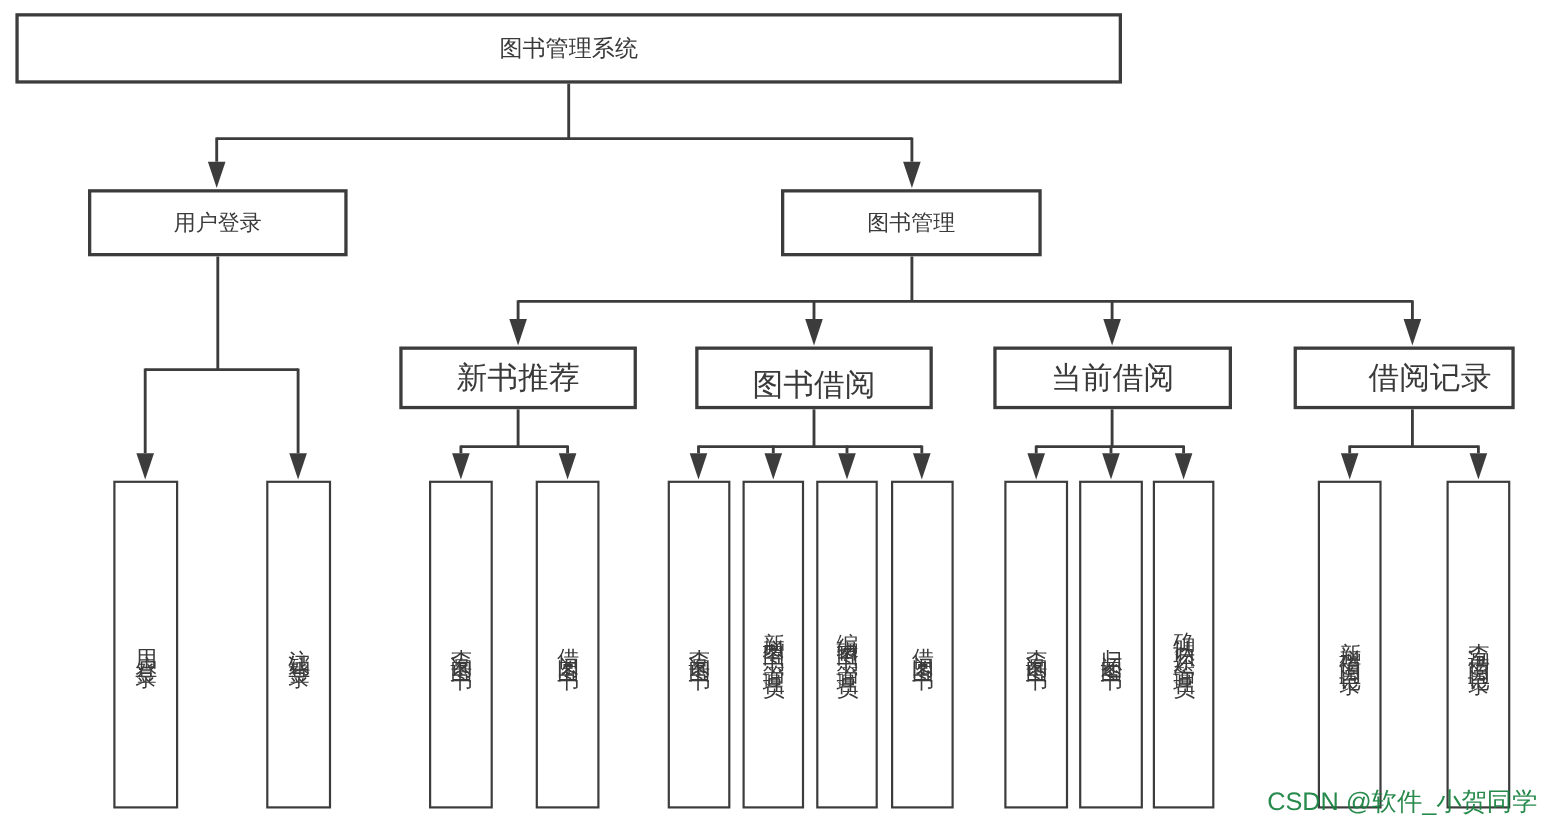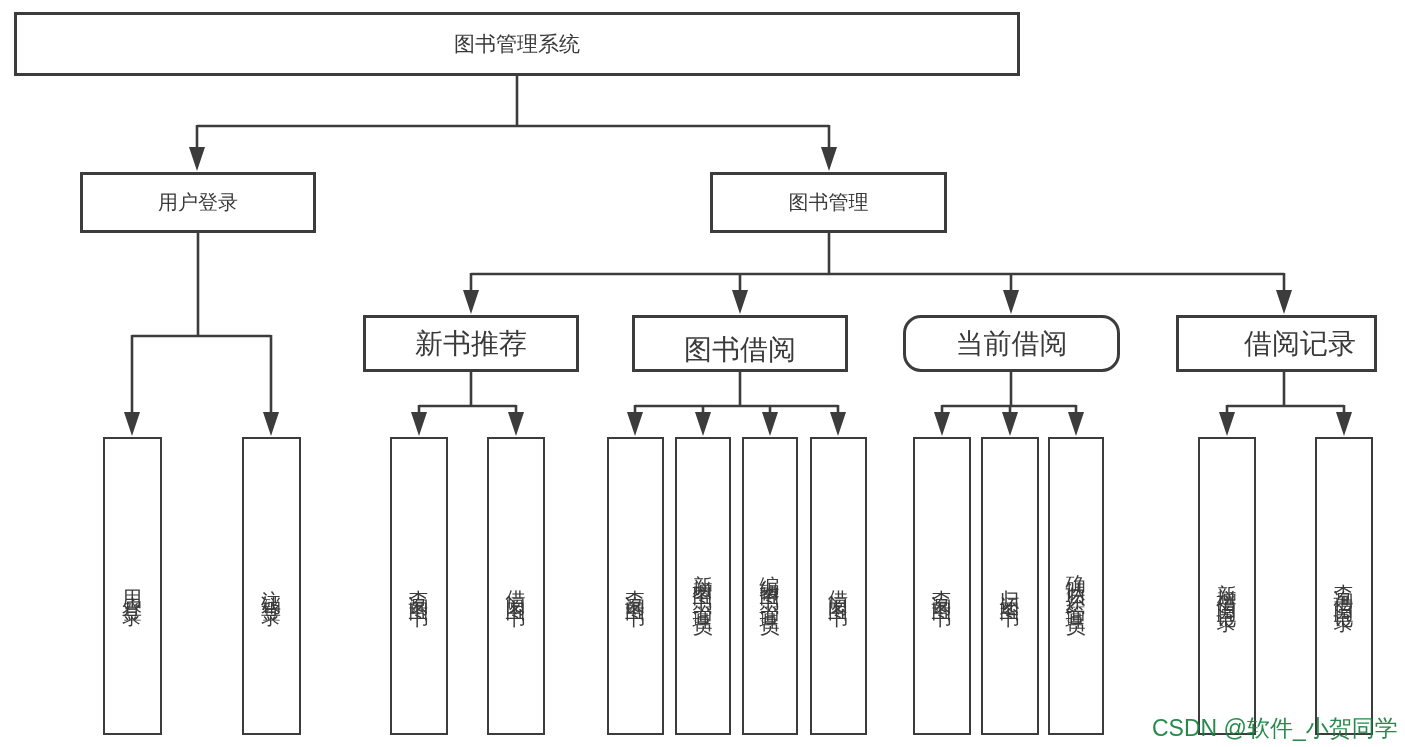--- a/index.html
+++ b/index.html
@@ -36,21 +36,21 @@
     justify-content: center;
     text-align: center;
   }
   .box.root  { left: 14px;  top: 12px;  width: 1006px; height: 64px; font-size: 21px; }
   .box.lvl2  { top: 172px; height: 61px; font-size: 20px; }
   .box.user-login-branch { left: 80px;  width: 236px; }
   .box.book-mgmt-branch  { left: 710px; width: 237px; text-align: right; }
   .box.lvl3  { top: 315px; height: 57px; font-size: 28px; }
   .box.sec-0 { left: 363px;  width: 216px; }
   .box.sec-1 { left: 632px;  width: 216px; align-items: flex-end; }
-  .box.sec-2 { left: 903px;  width: 217px; border-radius: 18px; }
+  .box.sec-2 { left: 903px;  width: 217px; }
   .box.sec-3 { left: 1176px; width: 201px; padding-left: 47px; }
   .box.leaf {
     top: 437px;
     height: 298px;
     border-width: 2.5px;
     font-size: 20px;
   }
   .leaf .vtext {
     writing-mode: vertical-rl;
     letter-spacing: 6px;

